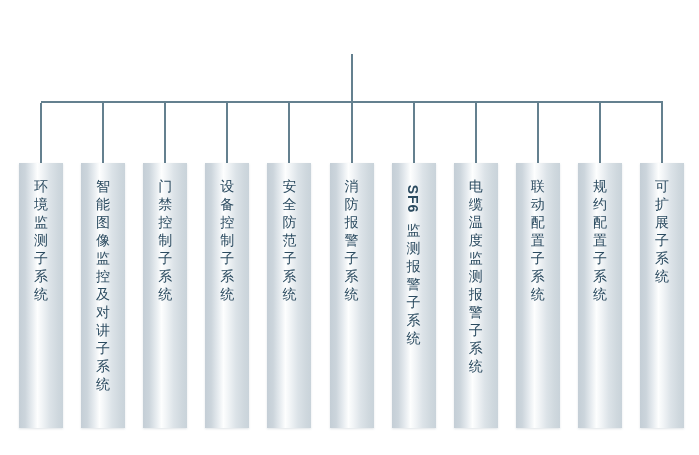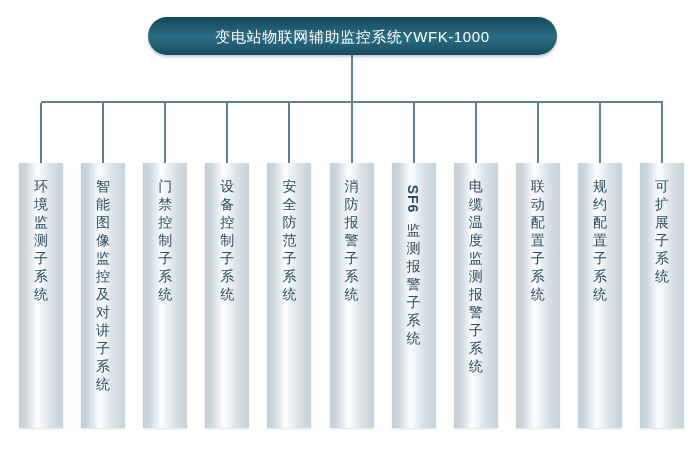--- a/index.html
+++ b/index.html
@@ -131,23 +131,20 @@
     align-items: center;
     justify-content: center;
     overflow: visible;
   }
 </style>
 </head>
 <body>
 
 <div id="diagram">
 
-  <div class="root-node">
-    <span class="root-label">变电站物联网辅助监控系统YWFK-1000</span>
-  </div>
 
   <div class="line line-stem"></div>
   <div class="line line-bus"></div>
 
   <div id="drops">
       <div class="drop" style="left: 40px;"></div>
       <div class="drop" style="left: 102.1px;"></div>
       <div class="drop" style="left: 164.2px;"></div>
       <div class="drop" style="left: 226.3px;"></div>
       <div class="drop" style="left: 288.4px;"></div>

